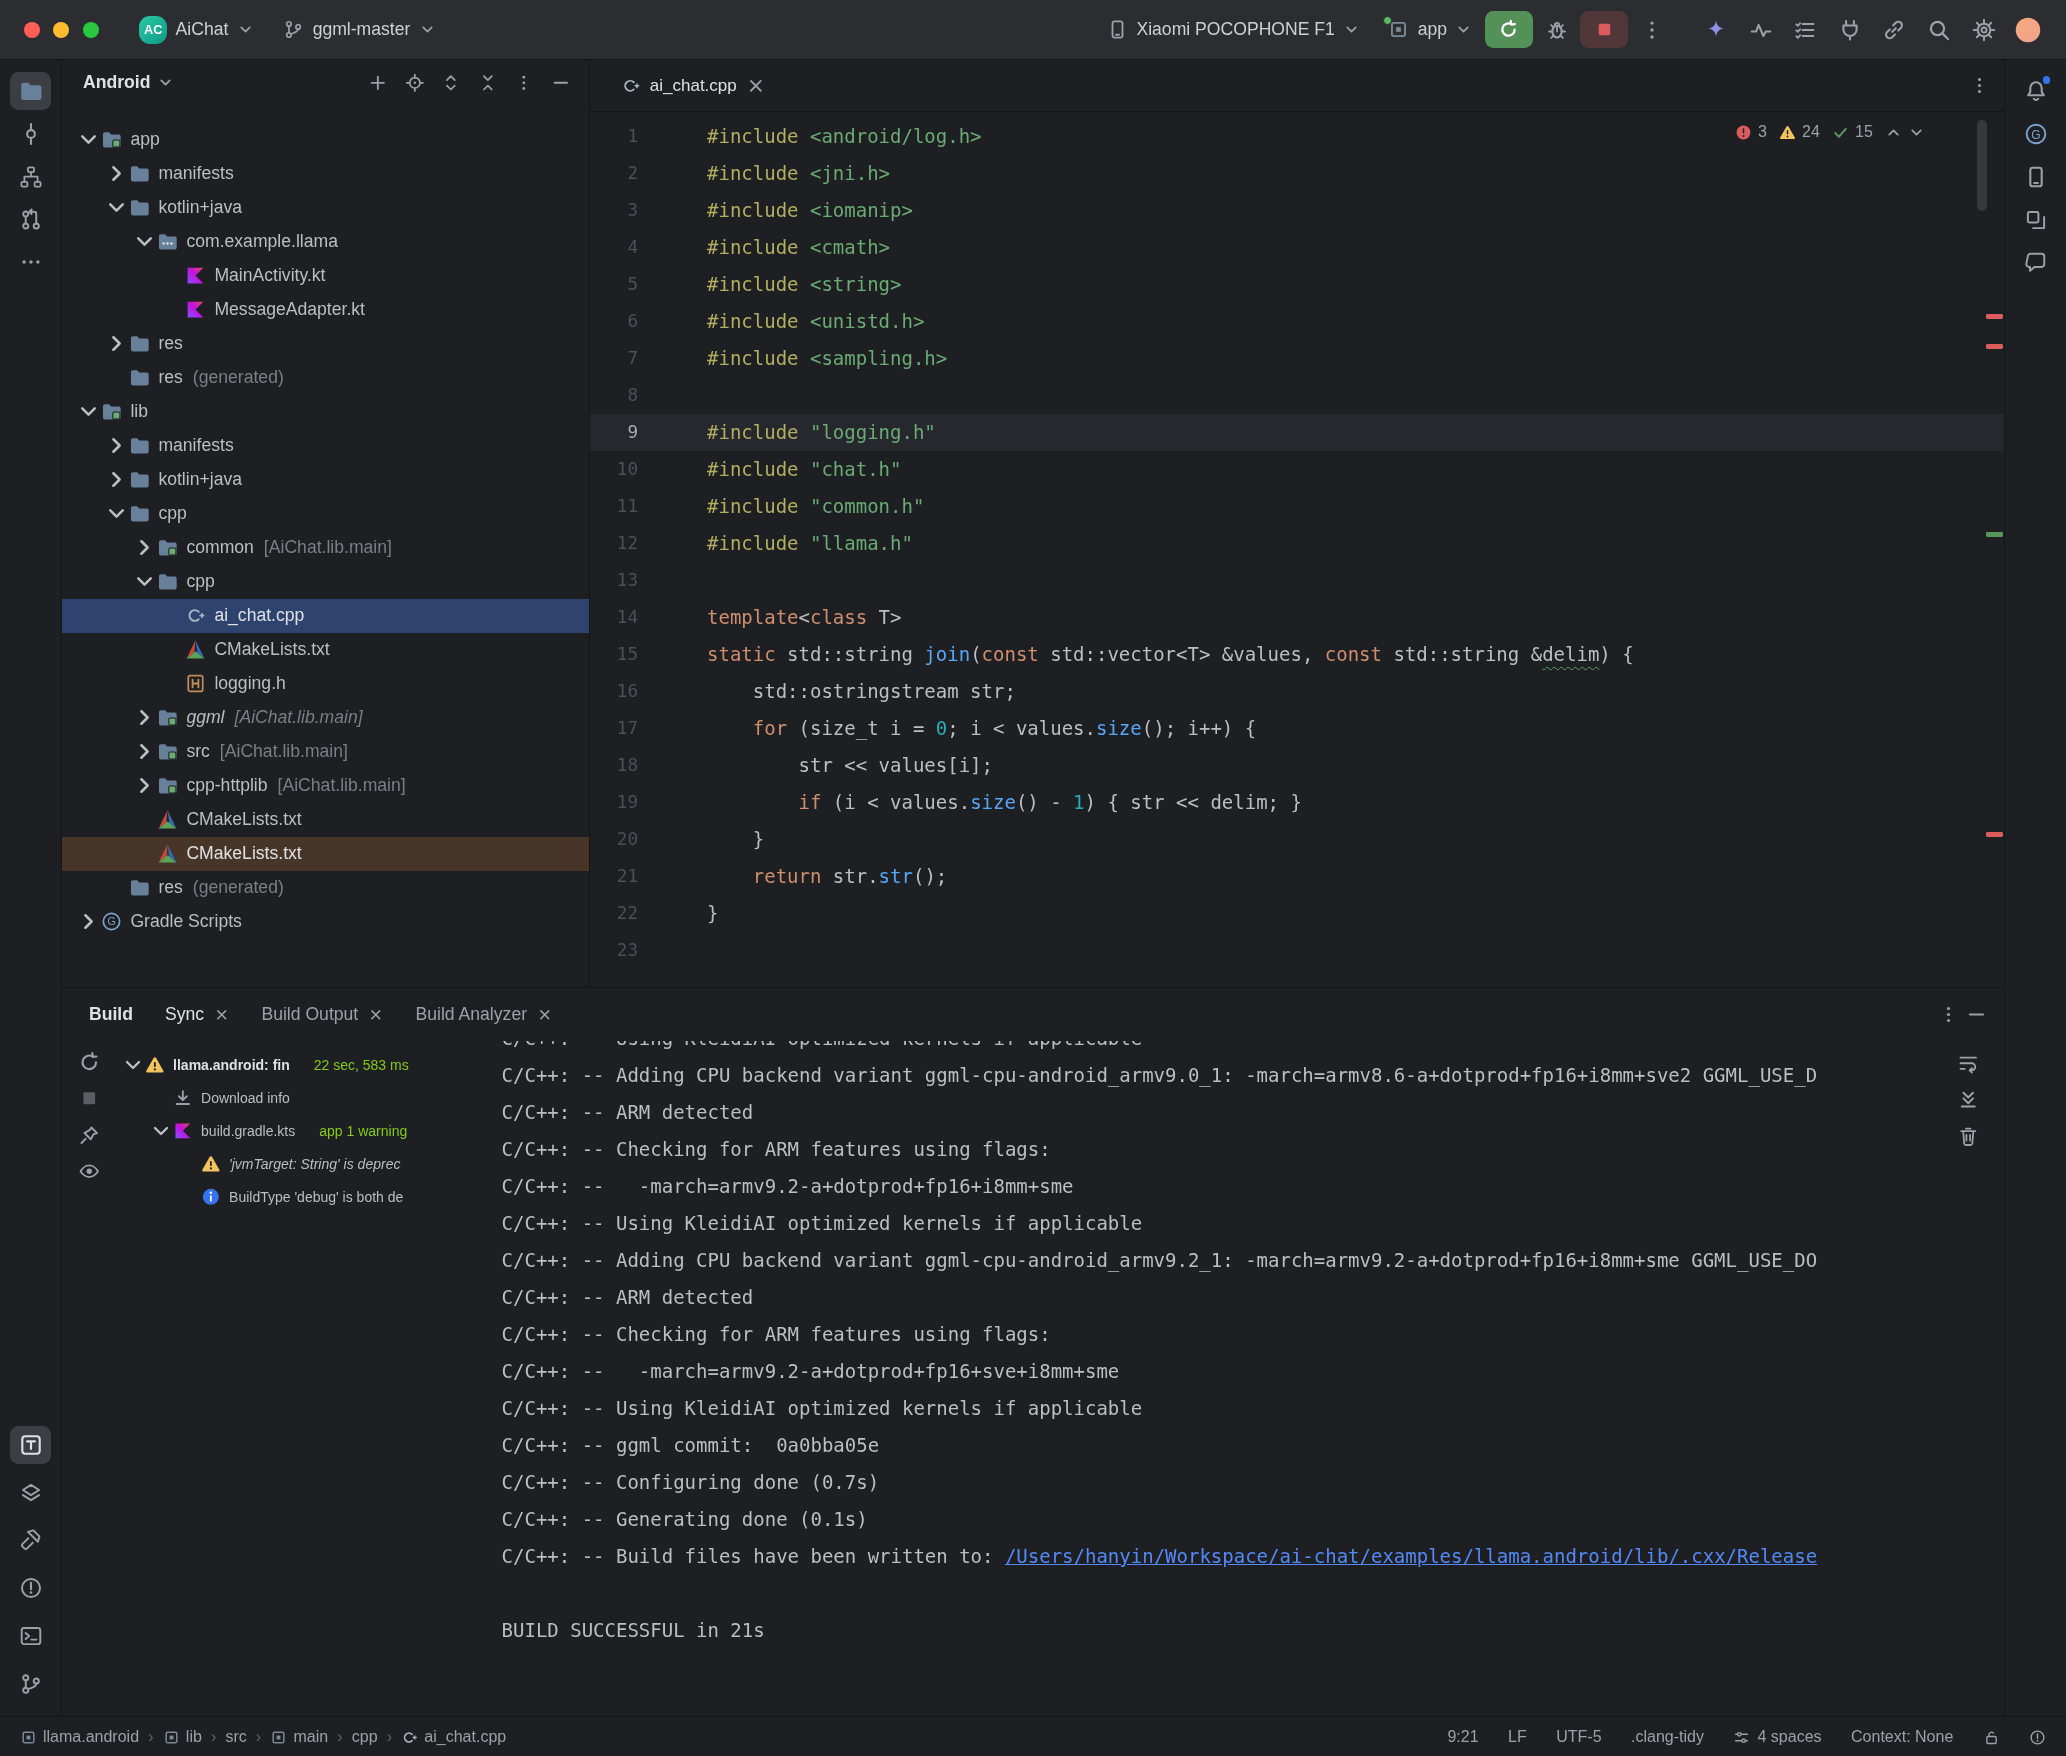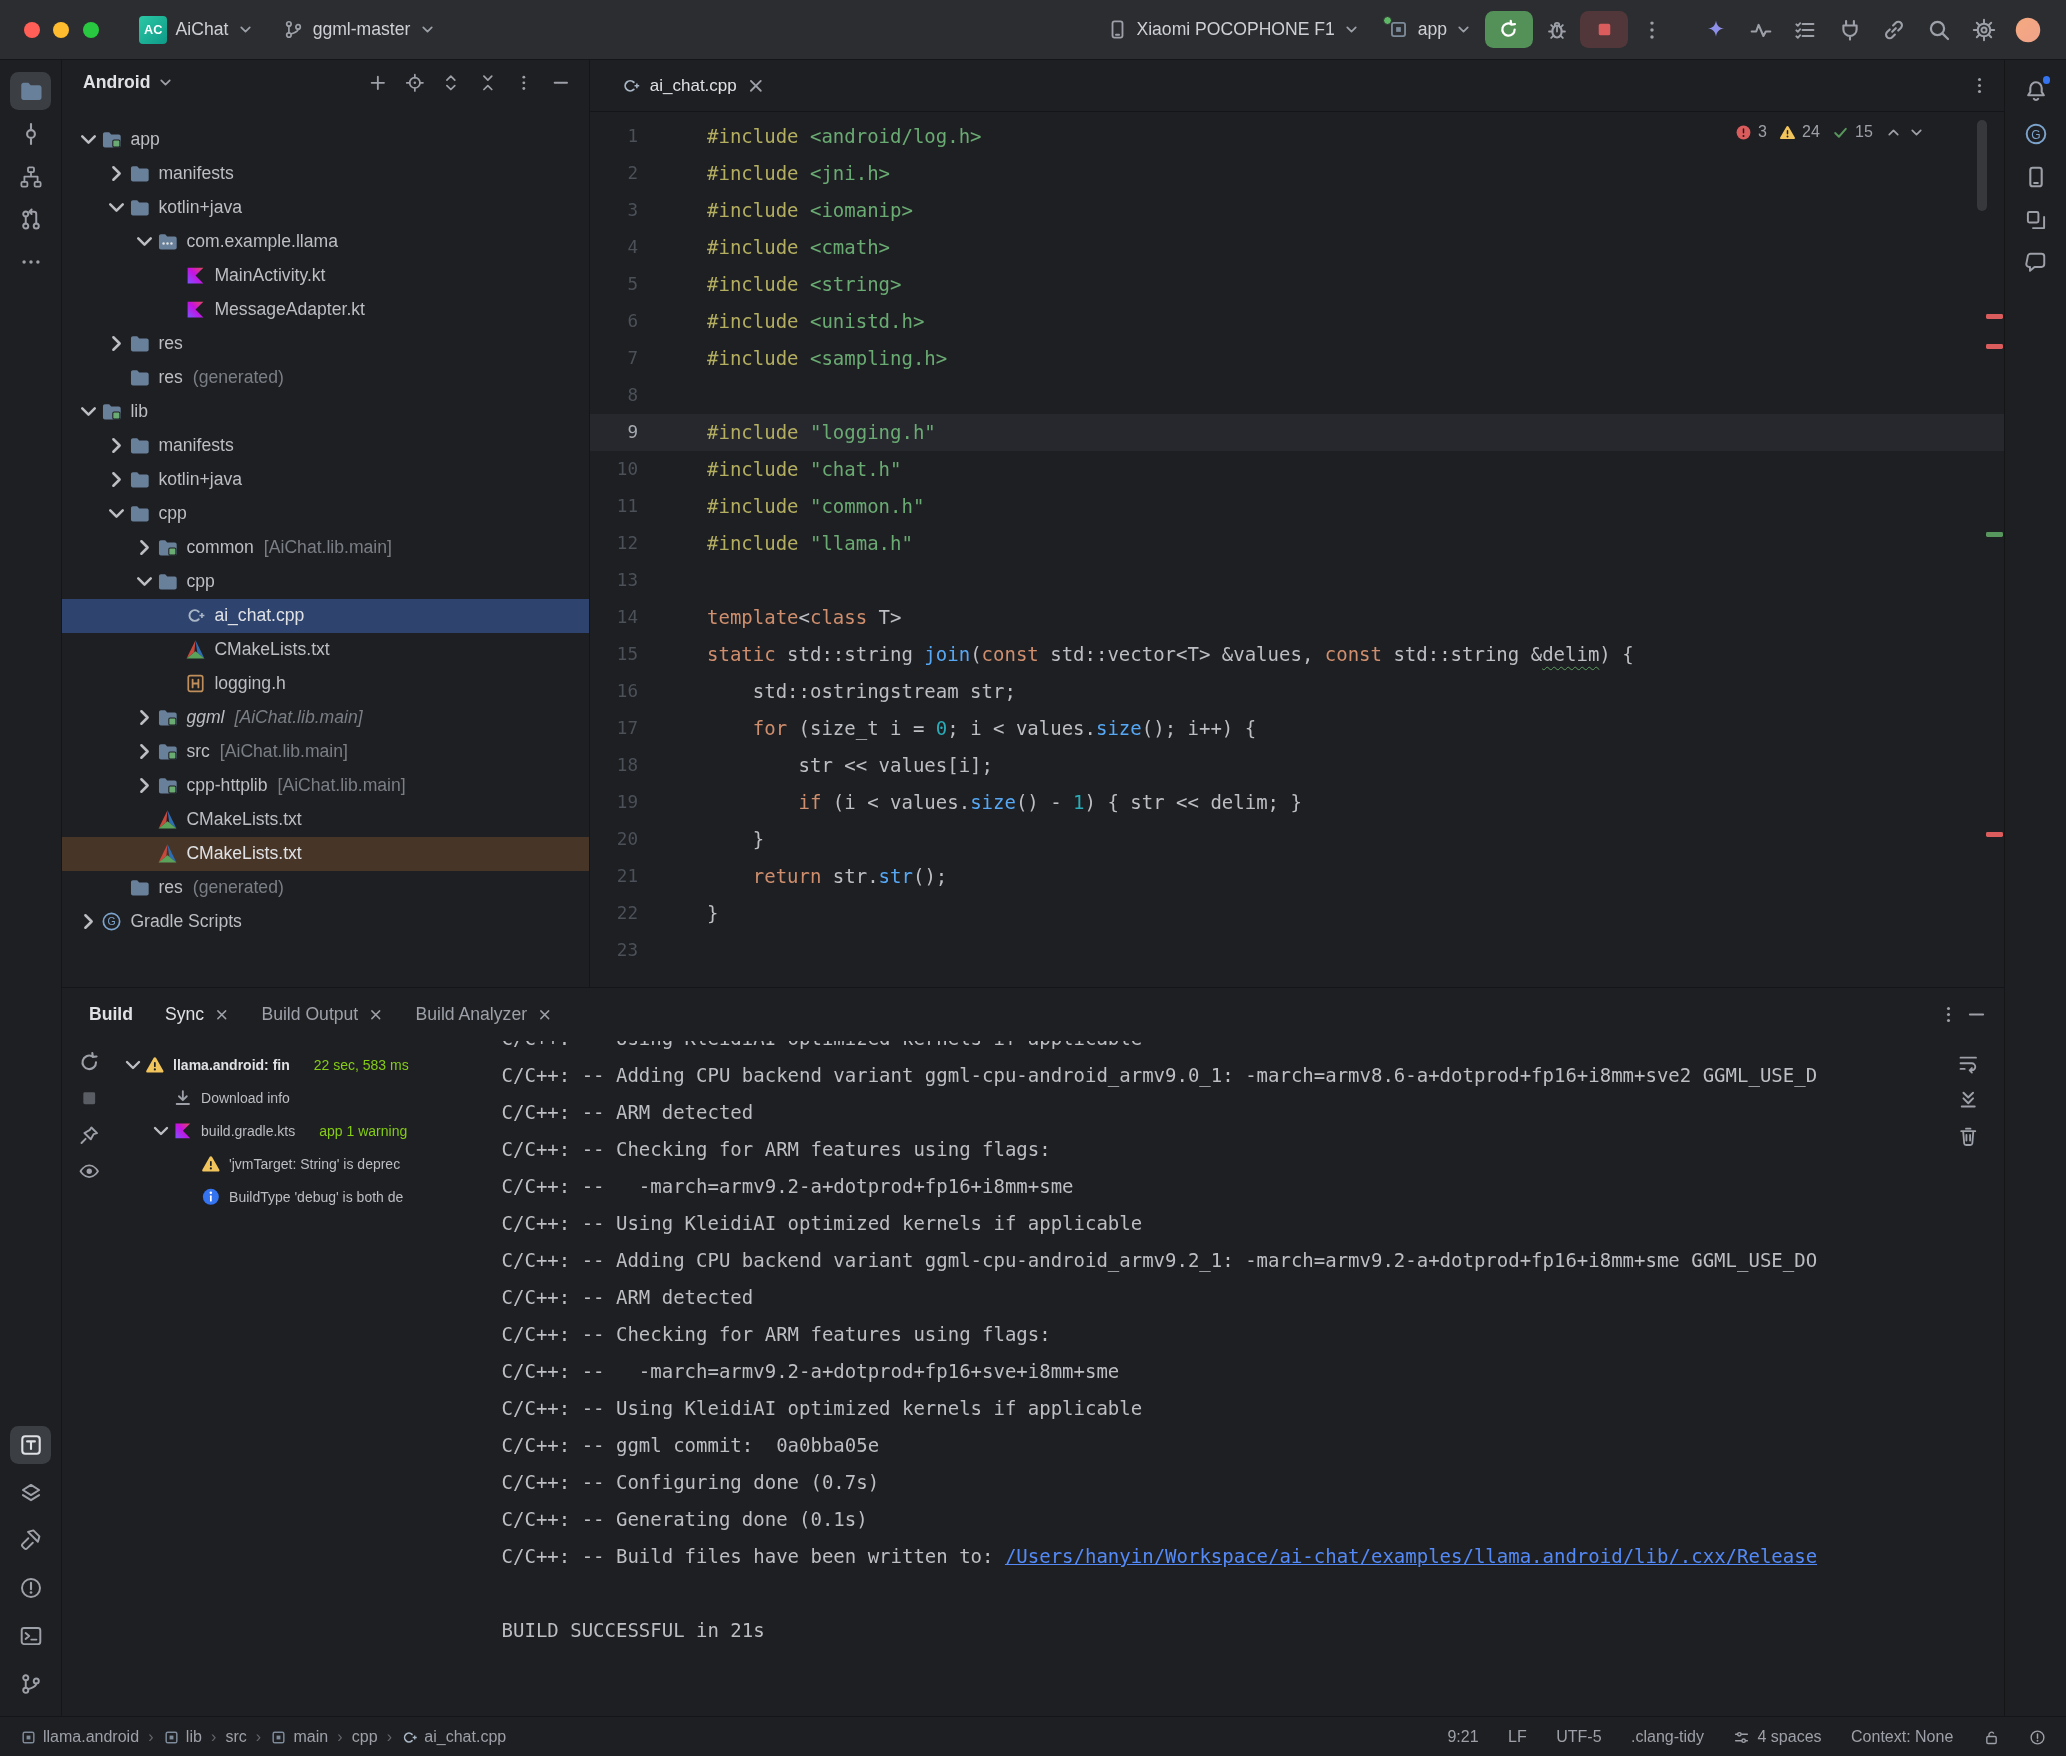--- a/index.html
+++ b/index.html
@@ -11,21 +11,21 @@
   .icon svg{width:100%;height:100%;display:block}
   .icon.xs{width:17px;height:17px}
 
   
   .titlebar{position:absolute;left:0;top:0;width:100%;height:60px;background:#2b2d30;
     border-bottom:1.4px solid #141517;display:flex;align-items:center;padding:0 18.3px 0 24px;font-size:17.6px}
   .traffic{display:flex;gap:13.4px;margin-right:32px}
   .tl{width:16px;height:16px;border-radius:50%}
   .tl.red{background:#ff5f57}.tl.yel{background:#febc2e}.tl.grn{background:#28c840}
   .widget{display:flex;align-items:center;gap:8.4px;padding:5.6px 8.4px;border-radius:7px;color:#ced0d6;white-space:nowrap}
-  .ac-chip{width:28px;height:28px;border-radius:4px;background:linear-gradient(135deg,#2bc8a4,#0e9a88);
+  .ac-chip{width:28px;height:28px;border-radius:11px;background:linear-gradient(135deg,#2bc8a4,#0e9a88);
     color:#fff;font-weight:700;font-size:12.7px;display:flex;align-items:center;justify-content:center}
   .spacer{flex:1}
   .tbtn{width:39px;height:37px;border-radius:7px;display:flex;align-items:center;justify-content:center}
   .tbtn .icon{width:24px;height:24px}
   .run-btn{width:48px;height:37px;border-radius:8.4px;background:#549159;border:none;display:flex;align-items:center;justify-content:center;margin:0 4.2px}
   .run-btn .icon{width:21px;height:21px;color:#fff}
   .stop-btn{width:48px;height:37px;border-radius:8.4px;background:rgba(219,92,92,.22);display:flex;align-items:center;justify-content:center;margin:0 4.2px}
   .stop-btn .icon{width:21px;height:21px}
   .tb-icons{display:flex;align-items:center;gap:5.6px;margin-left:25px}
   .avatar-wrap .icon{width:28px;height:28px}
@@ -1019,21 +1019,21 @@
                       <stop offset=".47" stop-color="#c711e1"></stop>
                       <stop offset="1" stop-color="#7f52ff"></stop>
                     </linearGradient>
                   </defs>
                   <path d="M2 2h12L8 8l6 6H2z" fill="url(#kgr)"></path>
                 </svg>
               </span>
               <span class="blabel">build.gradle.kts</span>
               <span class="btime">app 1 warning</span>
             </div>
-            <div class="brow" style="padding-left: 63px;">
+            <div class="brow" style="padding-left: 63px; font-style: italic;">
               <span class="chev"></span>
               <span class="icon tree">
                 <svg viewBox="0 0 16 16">
                   <path d="M8 1.8c.4 0 .7.2.9.5l6 10.4c.4.7-.1 1.5-.9 1.5H2c-.8 0-1.3-.8-.9-1.5l6-10.4c.2-.3.5-.5.9-.5z" fill="#f2c55c"></path>
                   <rect x="7.3" y="5.6" width="1.4" height="4.2" rx=".7" fill="#1e1f22"></rect>
                   <circle cx="8" cy="11.7" r=".9" fill="#1e1f22"></circle>
                 </svg>
               </span>
               <span class="blabel">'jvmTarget: String' is deprec</span>
             </div>

